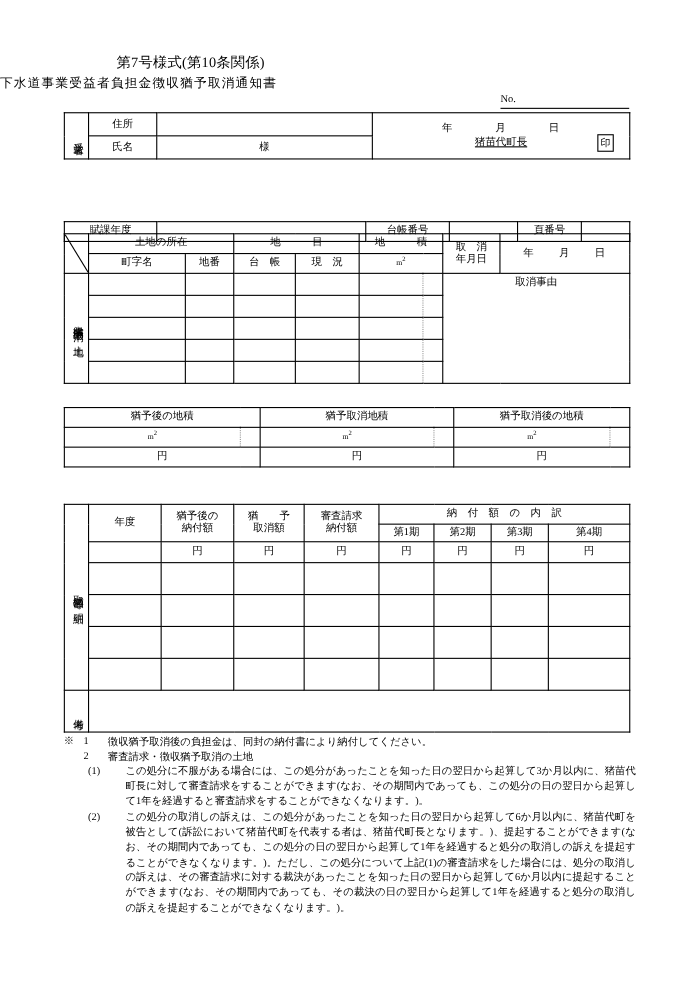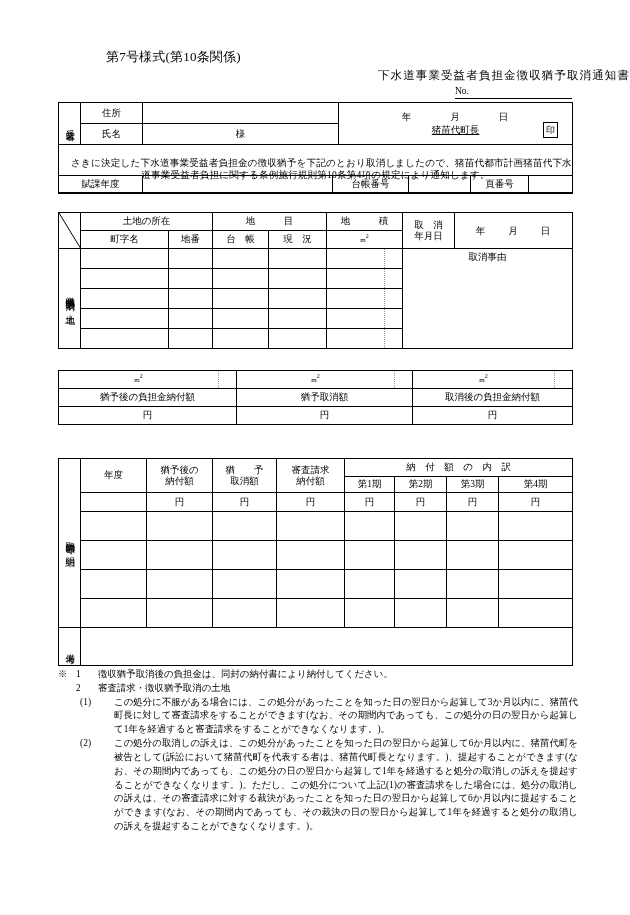--- a/index.html
+++ b/index.html
@@ -29,21 +29,21 @@
     left: 58px;  top: 48px;
     font-size: 13px;
     letter-spacing: 0.2px;
     white-space: nowrap;
     margin-left: 48px;
   }
   .doc-title {
     position: absolute;
     left: 0; top: 68px;
     width: 630px;
-    text-align: right;
+    text-align: left;
     font-size: 11.5px;
     letter-spacing: 1.1px;
     white-space: nowrap;
   }
   .no-line {
     position: absolute;
     left: 455px; top: 85px;
     width: 117px;
     font-size: 9.5px;
     border-bottom: 1px solid #000;
@@ -116,21 +116,21 @@
   .intro-text {
     text-align: left;
     padding: 2px 4px 3px 4px;
     font-size: 9.6px;
     line-height: 1.42;
     text-indent: 12px;
     letter-spacing: 0.15px;
   }
 
   
-  #fiscal-table { left: 58px; top: 175px; width: 514px; }
+  #fiscal-table { left: 58px; top: 201px; width: 514px; }
 
   
   #land-table { left: 58px; top: 212px; width: 514px; }
   .diag {
     position: relative;
     overflow: hidden;
   }
   .diag svg { position: absolute; left: 0; top: 0; }
 
   
@@ -194,30 +194,20 @@
     </tr>
     <tr style="height:21px">
       <td>氏名</td>
       <td class="ar">
         <span>様</span>
       </td>
     </tr>
   </tbody>
     </table>
 
-  <table class="tbl" id="intro-table">
-    <colgroup>
-        <col style="width:514px">
-      </colgroup>
-    <tbody>
-        <tr style="height:48px">
-      <td class="intro-text">さきに決定した下水道事業受益者負担金の徴収猶予を下記のとおり取消しましたので、猪苗代都市計画猪苗代下水道事業受益者負担に関する条例施行規則第10条第4項の規定により通知します。</td>
-    </tr>
-  </tbody>
-    </table>
 
   <table class="tbl" id="fiscal-table">
     <colgroup>
       <col style="width:84px">
         <col style="width:190px">
         <col style="width:76px">
       <col style="width:62px">
         <col style="width:58px">
         <col style="width:44px">
     </colgroup>
@@ -331,38 +321,38 @@
   <table class="tbl" id="area-table">
     <colgroup>
       <col style="width:160px">
         <col style="width:18px">
       <col style="width:158px">
         <col style="width:18px">
       <col style="width:142px">
         <col style="width:18px">
     </colgroup>
     <tbody>
+        <tr style="height:18px">
+      <td colspan="2">猶予後の地積</td>
+      <td colspan="2">猶予取消地積</td>
+      <td colspan="2">猶予取消後の地積</td>
+    </tr>
     <tr style="height:18px">
       <td class="ar dot-r nb-r">
         <span class="sm">m</span><span class="sup">2</span>
       </td>
       <td class="nb-l"></td>
       <td class="ar dot-r nb-r">
         <span class="sm">m</span><span class="sup">2</span>
       </td>
       <td class="nb-l"></td>
       <td class="ar dot-r nb-r">
         <span class="sm">m</span><span class="sup">2</span>
       </td>
       <td class="nb-l"></td>
-    </tr>
-    <tr style="height:18px">
-      <td colspan="2">猶予後の負担金納付額</td>
-      <td colspan="2">猶予取消額</td>
-      <td colspan="2">取消後の負担金納付額</td>
     </tr>
     <tr style="height:18px">
       <td colspan="2" class="ar">
         <span>円</span>
       </td>
       <td colspan="2" class="ar">
         <span>円</span>
       </td>
       <td colspan="2" class="ar">
         <span>円</span>

